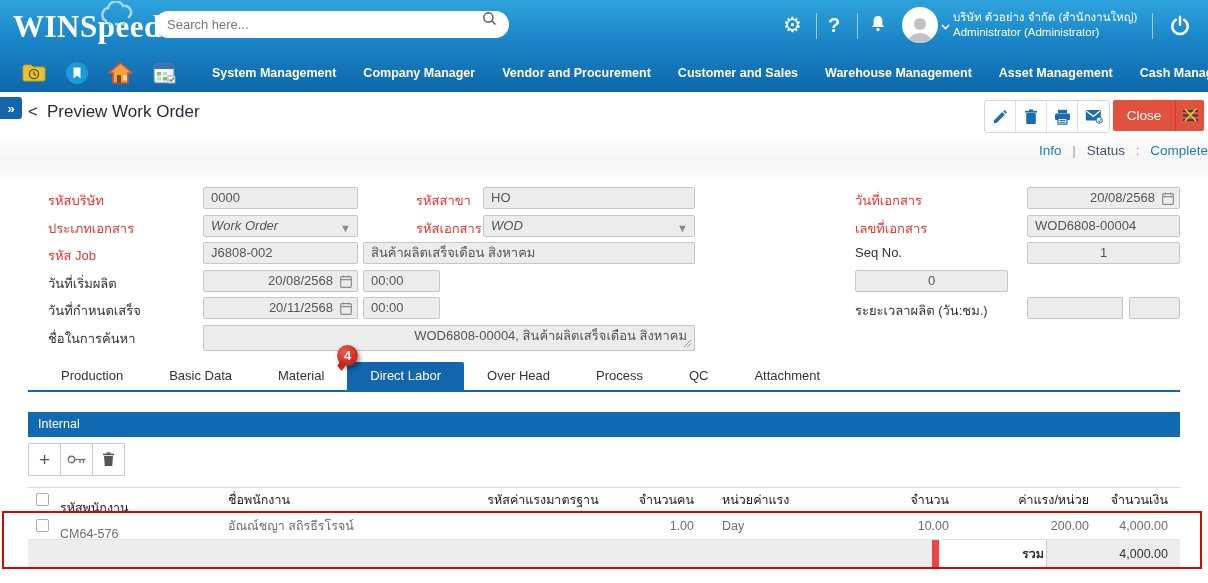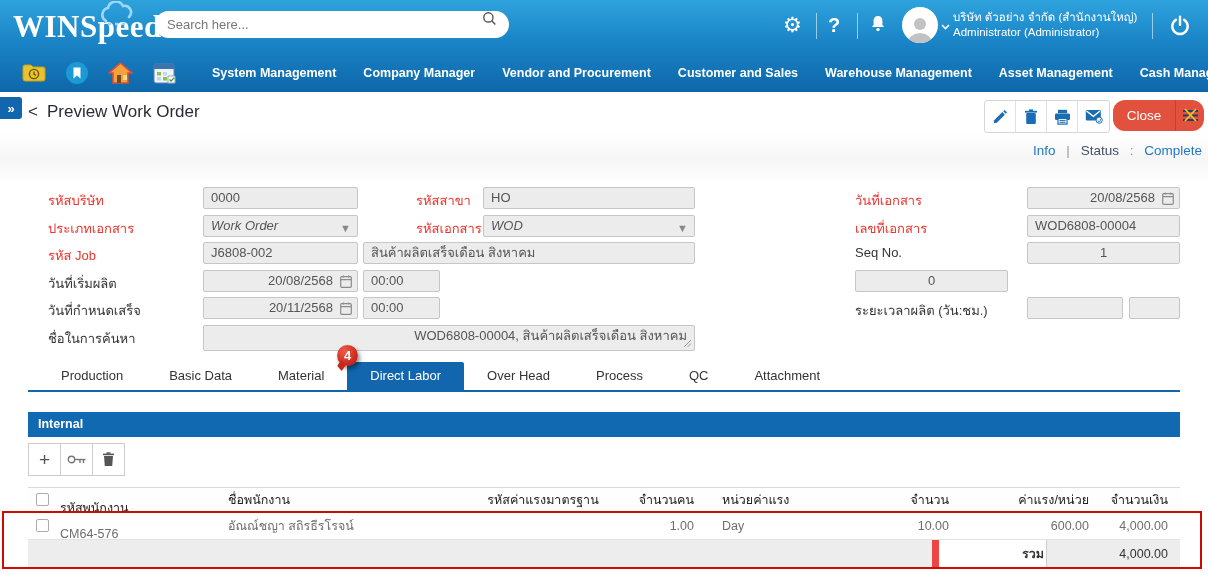--- a/index.html
+++ b/index.html
@@ -38,26 +38,26 @@
   .band { position:absolute; left:0; top:133px; width:1208px; height:47px;
           background:linear-gradient(180deg,#ffffff 0%, #f6f6f6 55%, #fdfdfd 100%); }
   .expand-btn { position:absolute; left:0; top:97px; width:22px; height:22px; background:#1166ad; color:#fff;
                 border-radius:0 3px 3px 0; font-size:13px; font-weight:bold; display:flex; align-items:center;
                 justify-content:center; cursor:pointer; }
   .page-title { position:absolute; left:28px; top:102px; font-size:17px; color:#2b2b38; display:flex; gap:9px; align-items:center; }
   .back-chev { font-size:17px; color:#2b2b38; cursor:pointer; }
   .actions { position:absolute; left:984px; top:100px; display:flex; border:1px solid #d6d6d6; border-radius:3px; background:#fff; }
   .act-btn { width:31px; height:31px; display:flex; align-items:center; justify-content:center; border-right:1px solid #e0e0e0; cursor:pointer; }
   .act-btn:last-child { border-right:none; }
-  .close-btn { position:absolute; left:1113px; top:100px; width:91px; height:31px; background:#e2503e; border-radius:12px;
+  .close-btn { position:absolute; left:1113px; top:100px; width:91px; height:31px; background:#e2503e; border-radius:2px;
                display:flex; align-items:center; color:#fff; cursor:pointer; }
   .close-label { width:62px; text-align:center; font-size:13.5px; }
   .close-sep { width:1px; height:31px; background:#c4402f; }
   .close-menu { flex:1; display:flex; align-items:center; justify-content:center; }
-  .status-line { position:absolute; right:6px; top:143px; font-size:13.5px; }
+  .status-line { position:absolute; right:0; top:143px; font-size:13.5px; }
   .status-line .lnk { color:#1f78c8; cursor:pointer; }
   .status-line .sep { color:#999; margin:0 7px; }
   .status-line .lbl { color:#44506a; }
 
   
   .frow { position:absolute; display:flex; align-items:flex-start; }
   .flabel { width:155px; font-size:13px; color:#333; padding-top:3px; }
   .flabel.req { color:#e8352e; }
   .inp { background:#ececec; border:1px solid #c6c6c6; border-radius:2px; height:22px; line-height:20px;
          padding:0 7px; font-size:13px; color:#555; overflow:hidden; white-space:nowrap; }
@@ -76,21 +76,21 @@
   .tab.active { background:#1166ad; color:#fff; border-radius:2px 2px 0 0; }
   .step-badge { position:absolute; left:337px; top:345px; width:21px; height:21px; border-radius:50%;
                 background:radial-gradient(circle at 35% 30%, #f05a4b, #c6271a 70%); color:#fff; font-size:13px;
                 font-weight:bold; display:flex; align-items:center; justify-content:center;
                 box-shadow:2px 3px 4px rgba(0,0,0,.45); z-index:5; }
   .step-badge:after { content:""; position:absolute; left:1px; bottom:-3px; width:7px; height:7px;
                 background:#c6271a; transform:rotate(50deg) skew(14deg); border-radius:1px; z-index:-1; }
 
   
   .section-bar { position:absolute; left:28px; top:412px; width:1152px; height:25px; background:#1169b2;
-                 color:#fff; font-size:12.5px; font-weight:bold; line-height:25px; padding-left:10px; }
+                 color:#fff; font-size:12.5px; font-weight:normal; line-height:25px; padding-left:10px; }
   .grid-toolbar { position:absolute; left:28px; top:443px; display:flex; }
   .tool-btn { width:33px; height:33px; background:#fff; border:1px solid #ccc; margin-left:-1px;
               display:flex; align-items:center; justify-content:center; cursor:pointer; }
   .tool-btn:first-child { margin-left:0; }
   .plus-glyph { font-size:19px; color:#555; font-weight:normal; line-height:19px; }
 
   
   .table { position:absolute; left:28px; top:487px; width:1152px; font-size:12.5px; }
   .trow { display:flex; align-items:center; }
   .thead { height:25px; border-top:1px solid #d9d9d9; border-bottom:1px solid #cfcfcf; color:#222; background:#fefefe; }
@@ -438,21 +438,21 @@
     <div class="trow tbody">
       <div class="c-cb">
           <span class="cb"></span>
         </div>
       <div class="c-code">CM64-576</div>
       <div class="c-name">อัณณ์ชญา สถิรธีรโรจน์</div>
       <div class="c-std"></div>
       <div class="c-people">1.00</div>
       <div class="c-unit">Day</div>
       <div class="c-qty">10.00</div>
-      <div class="c-rate">600.00</div>
+      <div class="c-rate">200.00</div>
       <div class="c-amt">4,000.00</div>
     </div>
 
     <div class="trow tfoot">
       <div class="f-spacer"></div>
       <div class="f-total-box">รวม</div>
       <div class="f-amt">4,000.00</div>
     </div>
   </div>
 

